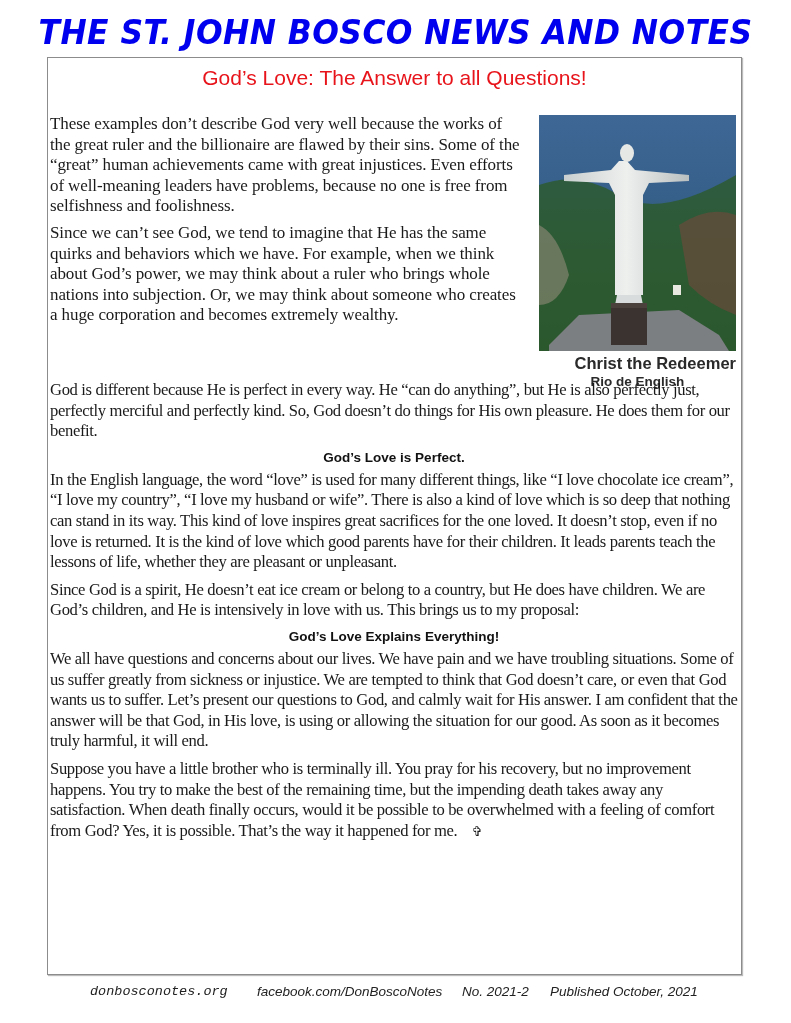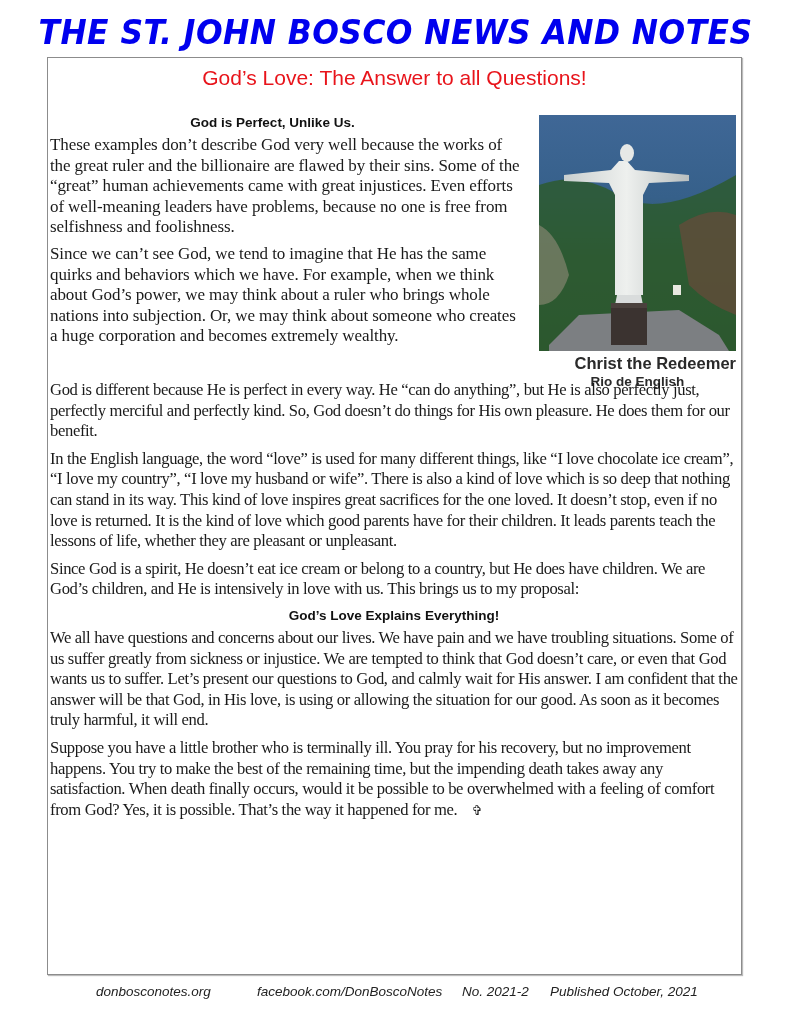--- a/index.html
+++ b/index.html
@@ -147,21 +147,20 @@
 </head>
 <body>
 
 <div class="masthead">THE ST. JOHN BOSCO NEWS AND NOTES</div>
 
 <div class="box"></div>
 
 <div class="article-title">God’s Love: The Answer to all Questions!</div>
 
 <div class="narrow-col">
-  <p class="subhead">God is Perfect, Unlike Us.</p>
   <p class="para">These examples don’t describe God very well because the works of the great ruler and the billionaire are flawed by their sins.  Some of the “great” human achievements came with great injustices.  Even efforts of well-meaning leaders have problems, because no one is free from selfishness and foolishness.</p>
   <p class="para">Since we can’t see God, we tend to imagine that He has the same quirks and behaviors which we have.  For example, when we think about God’s power, we may think about a ruler who brings whole nations into subjection.  Or, we may think about someone who creates a huge corporation and becomes extremely wealthy.</p>
 </div>
 
 <div class="photo-wrap">
   <svg class="photo" viewBox="0 0 197 236" preserveAspectRatio="none">
     <defs>
       <linearGradient id="sky" x1="0" y1="0" x2="0" y2="1">
         <stop offset="0" stop-color="#3f6796"></stop>
         <stop offset="0.35" stop-color="#36608a"></stop>
@@ -186,26 +185,27 @@
     <rect x="72" y="188" width="36" height="5" fill="#4a413d"></rect>
     <rect x="134" y="170" width="8" height="10" fill="#e8e8e0"></rect>
   </svg>
   <div class="caption-main">Christ the Redeemer</div>
   <div class="caption-sub">Rio de English</div>
 </div>
 
 <div class="wide-col">
   <p class="para">God is different because He is perfect in every way.  He “can do anything”, but He is also perfectly just, perfectly merciful and perfectly kind.  So, God doesn’t do things for His own pleasure.  He does them for our benefit.</p>
 
+  <p class="subhead">God’s Love is Perfect.</p>
   <p class="para">In the English language, the word “love” is used for many different things, like “I love chocolate ice cream”, “I love my country”, “I love my husband or wife”.  There is also a kind of love which is so deep that nothing can stand in its way.  This kind of love inspires great sacrifices for the one loved.  It doesn’t stop, even if no love is returned.  It is the kind of love which good parents have for their children.  It leads parents teach the lessons of life, whether they are pleasant or unpleasant.</p>
   <p class="para">Since God is a spirit, He doesn’t eat ice cream or belong to a country, but He does have children.  We are God’s children, and He is intensively in love with us.  This brings us to my proposal:</p>
 
   <p class="subhead">God’s Love Explains Everything!</p>
   <p class="para">We all have questions and concerns about our lives.  We have pain and we have troubling situations.  Some of us suffer greatly from sickness or injustice.  We are tempted to think that God doesn’t care, or even that God wants us to suffer.  Let’s present our questions to God, and calmly wait for His answer.  I am confident that the answer will be that God, in His love, is using or allowing the situation for our good.  As soon as it becomes truly harmful, it will end.</p>
   <p class="para"><span>Suppose you have a little brother who is terminally ill.  You pray for his recovery, but no improvement happens.  You try to make the best of the remaining time, but the impending death takes away any satisfaction.  When death finally occurs, would it be possible to be overwhelmed with a feeling of comfort from God?  Yes, it is possible.  That’s the way it happened for me.</span><span class="cross">✞</span></p>
 </div>
 
 <div class="footer">
-  <span style="left:96px;">donbosconotes.org</span>
+  <span style="left:90px;font-family:Liberation Mono, monospace;">donbosconotes.org</span>
   <span style="left:257px;">facebook.com/DonBoscoNotes</span>
   <span style="left:462px;">No. 2021-2</span>
   <span style="left:550px;">Published October, 2021</span>
 </div>
 
 </body></html>

